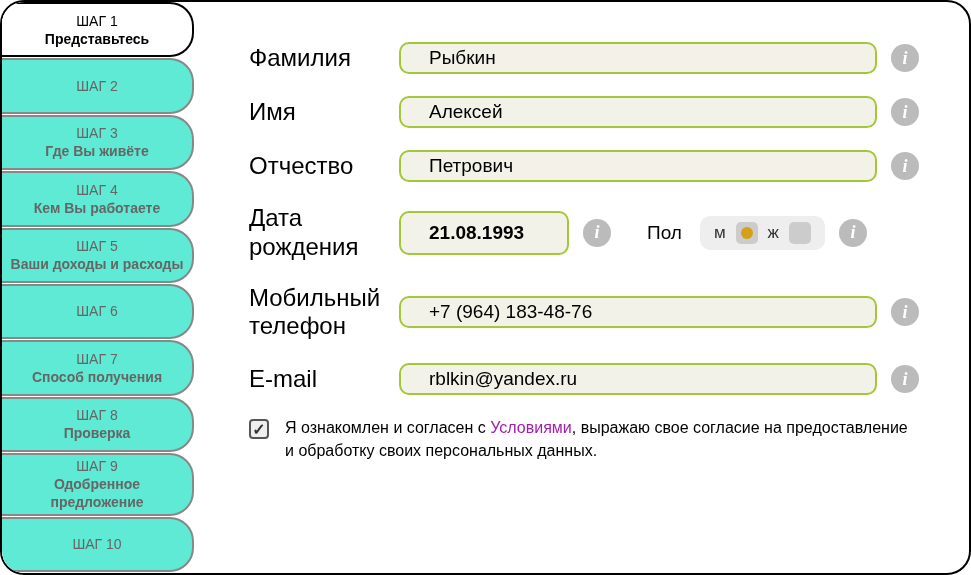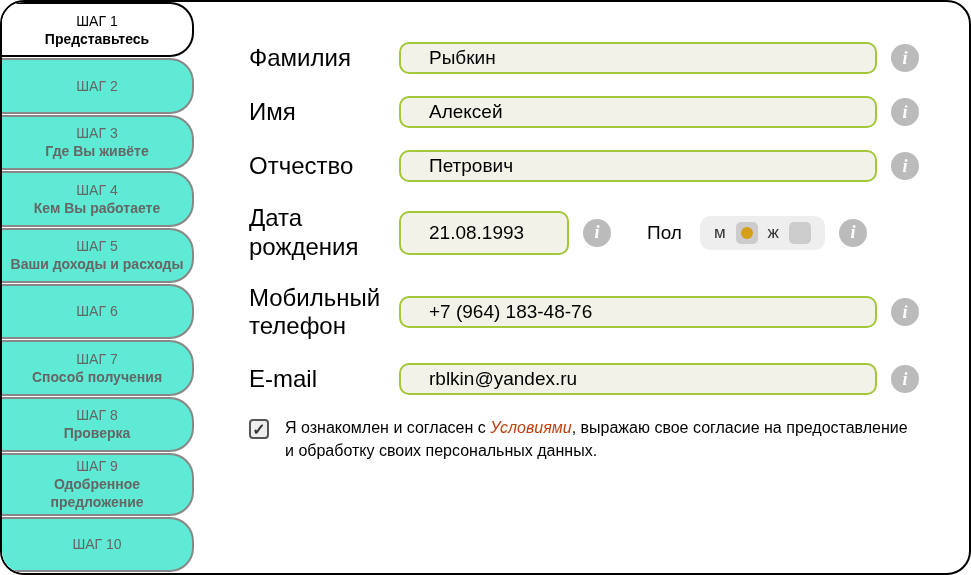--- a/index.html
+++ b/index.html
@@ -102,20 +102,21 @@
 .dob-input {
   width: 170px;
   height: 44px;
   border: 2px solid #a4c639;
   border-radius: 10px;
   background: #f2f2e8;
   font-size: 19px;
   color: #000;
   padding: 16px 28px;
   outline: none;
+  font-weight: bold;
 }
 .gender-label {
   font-size: 19px;
   color: #000;
   margin-left: 36px;
   margin-right: 18px;
 }
 .gender-group {
   display: flex;
   align-items: center;
@@ -166,23 +167,22 @@
   font-size: 16px;
   color: #333;
   font-weight: bold;
 }
 .consent-text {
   font-size: 16px;
   color: #000;
   line-height: 1.4;
 }
 .consent-text a {
-  color: #c2410c;
+  color: #a21caf;
   text-decoration: none;
-  font-style: italic;
 }
 </style>
 </head>
 <body>
 
 <div class="container">
   <div class="sidebar" id="sidebar">
       <div class="step-item active">
         <div class="step-num">ШАГ 1</div>
         <div class="step-title">Представьтесь</div>

